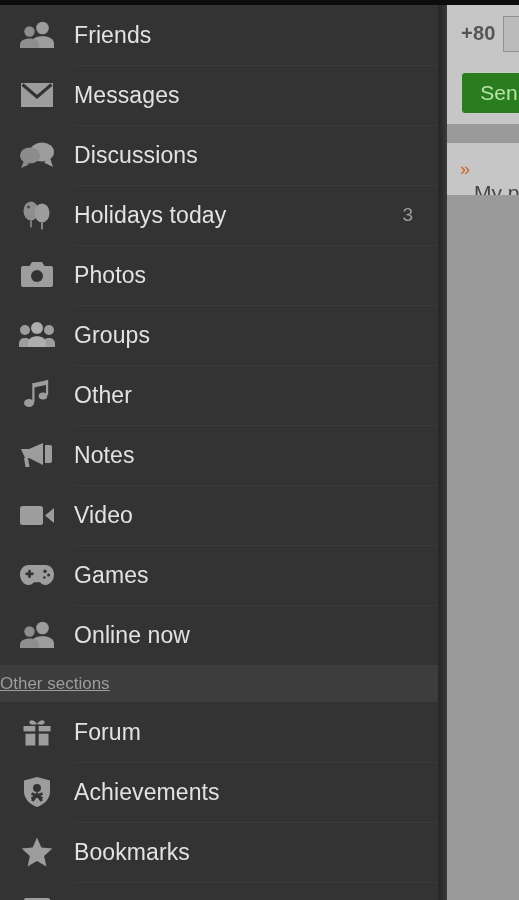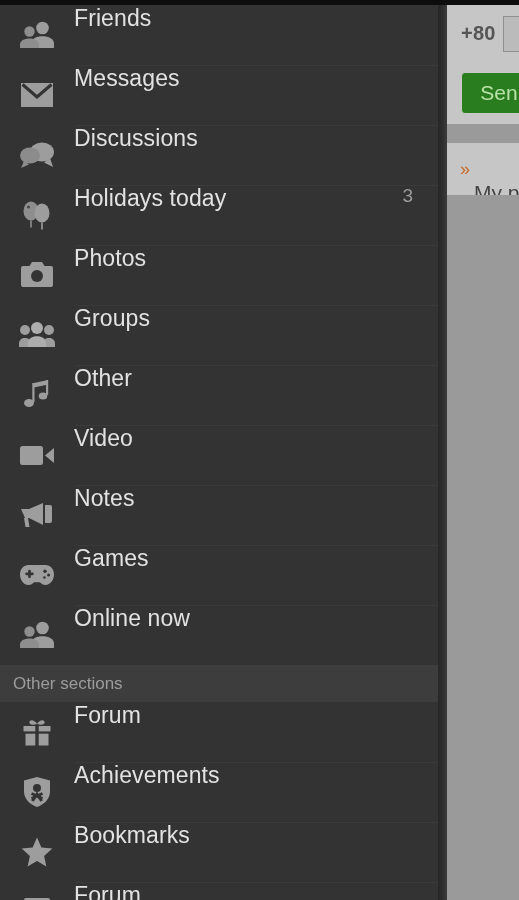--- a/index.html
+++ b/index.html
@@ -127,20 +127,21 @@
     left:438px; top:0;
     width:9px; height:900px;
     background:linear-gradient(to right,#272727 0%,#2d2d2d 45%,#3c3c3c 100%);
     z-index:31;
   }
 
   .nav-item {
     position:relative;
     height:60px;
     display:flex;
+    align-items:center;
     background:#333333;
   }
   .nav-item + .nav-item::before {
     content:"";
     position:absolute;
     left:75px; right:0; top:0;
     height:1px;
     background:#3a3a3a;
   }
   .nav-icon {
@@ -160,24 +161,25 @@
   .nav-count {
     color:#9a9a9a;
     font-size:19px;
     padding-right:25px;
   }
 
   .section-header {
     height:37px;
     display:flex;
     align-items:center;
-    padding-left:13px;
+    padding-left:0;
     background:#3d3d3d;
     color:#9c9c9c;
     font-size:17px;
+    text-decoration:underline;
   }
   .section-header::after {
     content:"";
     position:absolute;
     left:0; right:0; bottom:0;
     height:1px;
   }
 </style>
 </head>
 <body>
@@ -293,39 +295,39 @@
           <ellipse cx="5" cy="23" rx="5" ry="4"></ellipse>
           <ellipse cx="19" cy="16" rx="4.3" ry="3.5"></ellipse>
         </svg>
       </span>
       <span class="nav-label">Other</span>
       <span class="nav-count"></span>
     </div>
 
     <div class="nav-item">
       <span class="nav-icon">
-        <svg width="34" height="22" viewBox="0 0 34 22" fill="#9d9d9d">
-          <rect x="0" y="2" width="23" height="19" rx="2.5"></rect>
-          <path d="M25 11.5 L34 4 v15 z"></path>
-        </svg>
-      </span>
-      <span class="nav-label">Video</span>
-      <span class="nav-count"></span>
-    </div>
-
-    <div class="nav-item">
-      <span class="nav-icon">
         <svg width="32" height="26" viewBox="0 0 32 26" fill="#9d9d9d">
           <path d="M0 7h8v9H4z"></path>
           <path d="M8 7 L22 1 v22 L8 16 z"></path>
           <path d="M24 3 h5 a2 2 0 0 1 2 2 v14 a2 2 0 0 1-2 2 h-5 z"></path>
           <path d="M3 16 l1.5 9 h4 L7 16z"></path>
         </svg>
       </span>
       <span class="nav-label">Notes</span>
+      <span class="nav-count"></span>
+    </div>
+
+    <div class="nav-item">
+      <span class="nav-icon">
+        <svg width="34" height="22" viewBox="0 0 34 22" fill="#9d9d9d">
+          <rect x="0" y="2" width="23" height="19" rx="2.5"></rect>
+          <path d="M25 11.5 L34 4 v15 z"></path>
+        </svg>
+      </span>
+      <span class="nav-label">Video</span>
       <span class="nav-count"></span>
     </div>
 
     <div class="nav-item">
       <span class="nav-icon">
         <svg width="34" height="24" viewBox="0 0 34 24">
           <path d="M8.5 2h17c4.7 0 8.5 4.1 8.5 9.5S30.2 22 25.5 22c-2.6 0-4-1.3-5.6-2.8h-5.8C12.5 20.7 11.1 22 8.5 22 3.8 22 0 17 0 11.5S3.8 2 8.5 2z" fill="#9d9d9d"></path>
           <rect x="5.3" y="9.6" width="8.4" height="2.6" rx="1.1" fill="#333333"></rect>
           <rect x="8.2" y="6.7" width="2.6" height="8.4" rx="1.1" fill="#333333"></rect>
           <circle cx="25" cy="8.3" r="1.7" fill="#333333"></circle>

